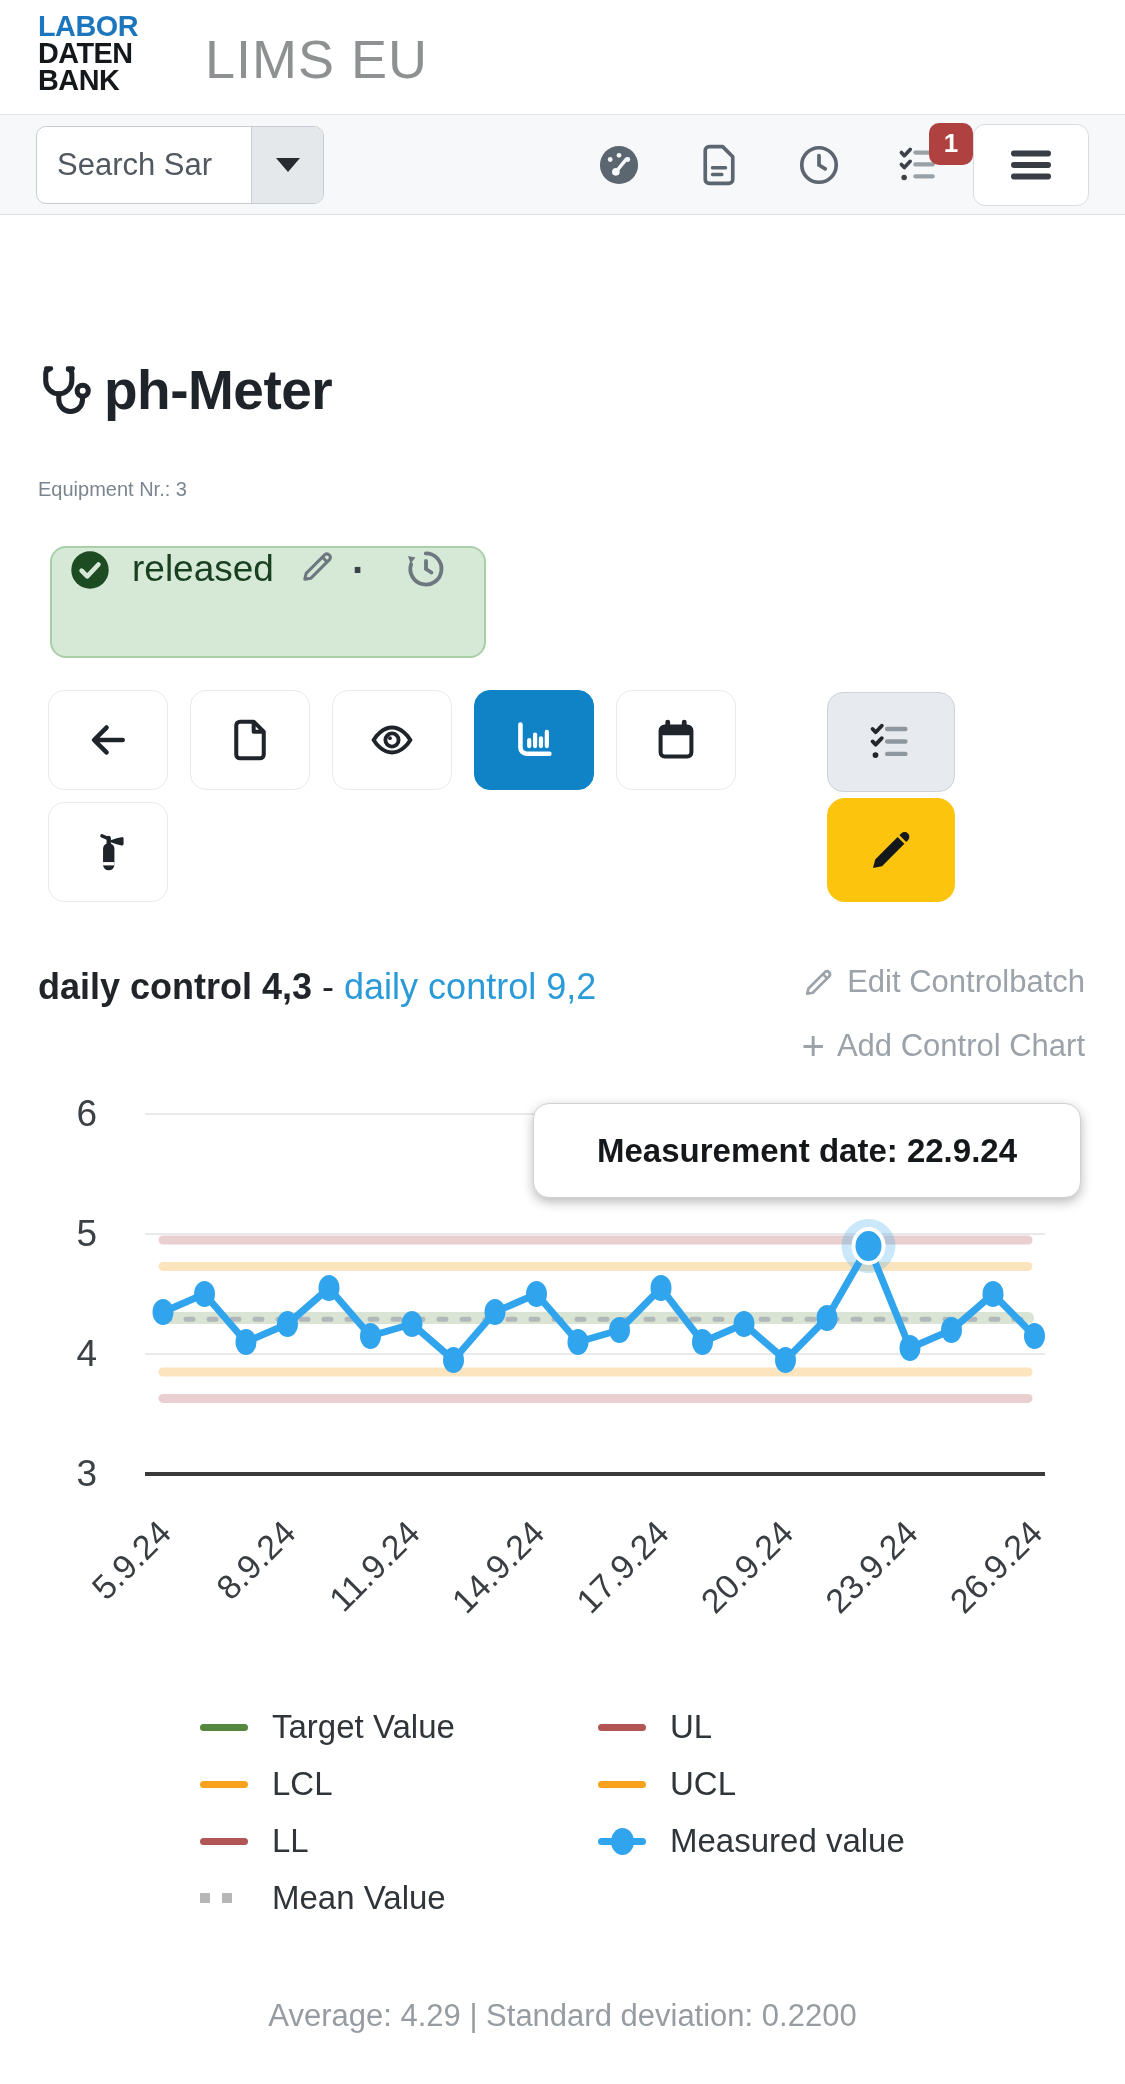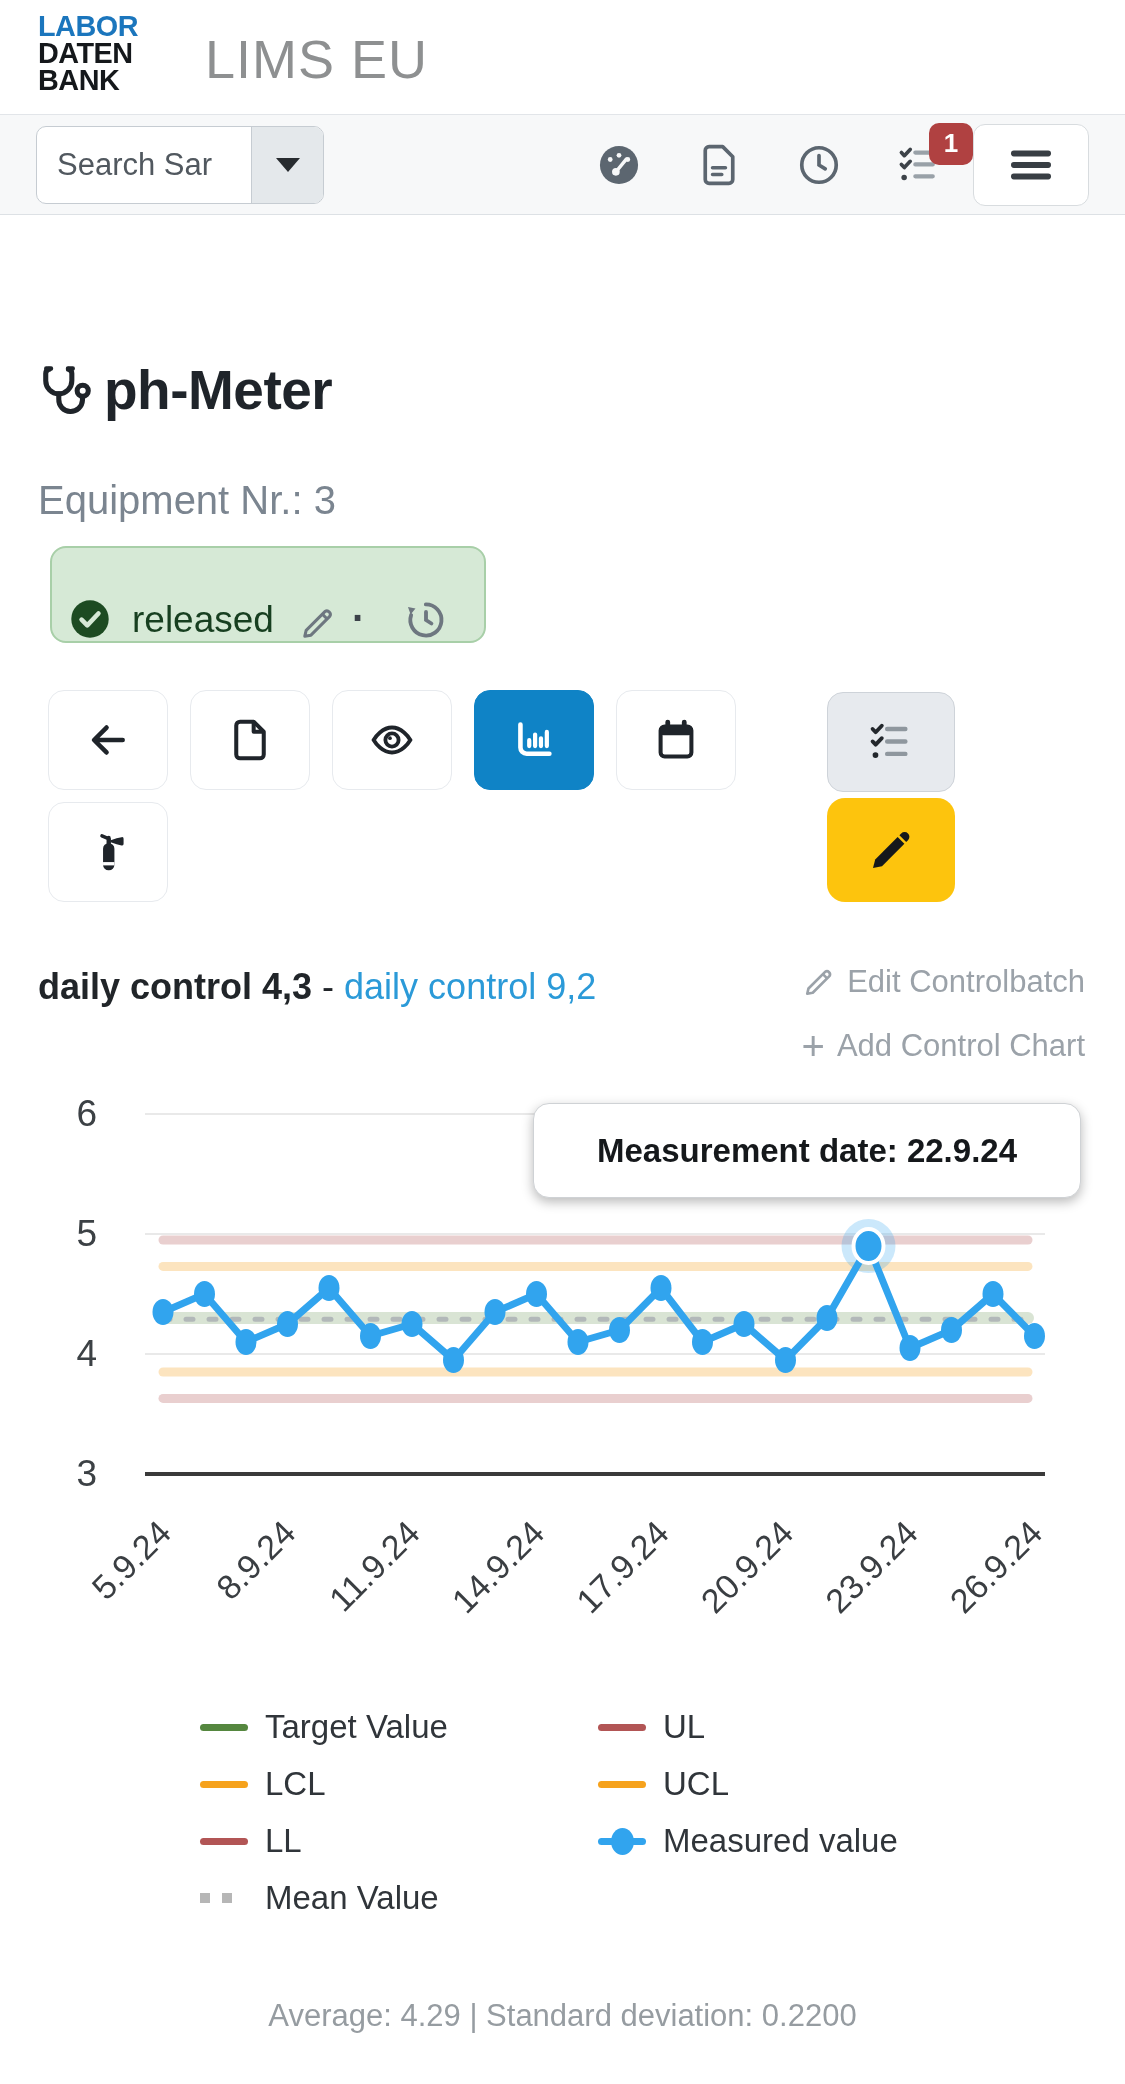--- a/index.html
+++ b/index.html
@@ -39,24 +39,24 @@
   .menu-button{margin-left:32px;width:116px;height:82px;background:#fff;border:1px solid #d8dcdf;
                border-radius:12px;display:flex;align-items:center;justify-content:center;
                color:#383e44;cursor:pointer;}
   .menu-button svg{width:48px;height:48px;}
 
   
   .title-row{position:absolute;left:38px;top:358px;display:flex;align-items:center;gap:8px;
              color:#1f242a;}
   .title-row svg{width:58px;height:58px;}
   .page-title{font-size:55px;font-weight:700;letter-spacing:-0.5px;}
-  .equipment{position:absolute;left:38px;top:478px;font-size:40px;color:#7b8590;}
-
-  .status-badge{position:absolute;left:50px;top:546px;width:436px;height:97px;background:#d6e9d6;
-                border:2px solid #a8cfa8;border-radius:16px;display:flex;align-items:flex-end;
+  .equipment{position:absolute;left:38px;top:478px;font-size:20px;color:#7b8590;}
+
+  .status-badge{position:absolute;left:50px;top:546px;width:436px;height:112px;background:#d6e9d6;
+                border:2px solid #a8cfa8;border-radius:16px;display:flex;align-items:flex-start;
                 padding:0 16px;box-sizing:border-box;}
   .status-badge .chk{width:44px;height:44px;color:#1d4b22;}
   .status-label{font-size:37px;color:#173f20;margin-left:20px;}
   .status-pencil{width:36px;height:36px;color:#6e7780;margin-left:26px;cursor:pointer;}
   .status-dot{font-size:40px;font-weight:700;color:#3c4249;margin-left:16px;}
   .status-history{width:42px;height:42px;color:#6e7780;margin-left:40px;cursor:pointer;}
 
   
   .btn-row1{position:absolute;left:48px;top:690px;display:flex;gap:22px;}
   .icon-btn{width:120px;height:100px;background:#fff;border:1px solid #e7eaee;border-radius:16px;
@@ -91,21 +91,21 @@
                  font-weight:700;color:#15181b;}
   .chart-tooltip .tail{position:absolute;left:318px;top:78px;width:26px;height:26px;background:#fff;
                  transform:rotate(45deg);border-right:1px solid #cfd2d5;border-bottom:1px solid #cfd2d5;
                  box-shadow:4px 4px 6px rgba(0,0,0,.12);z-index:-1;}
 
   
   .legend{position:absolute;left:0;top:1707px;width:1125px;}
   .legend-col{position:absolute;top:0;}
   .legend-col.c1{left:200px;}
   .legend-col.c2{left:598px;}
-  .legend-item{display:flex;align-items:center;gap:17px;height:40px;margin-bottom:17px;
+  .legend-item{display:flex;align-items:center;gap:24px;height:40px;margin-bottom:17px;
                font-size:33px;color:#30353a;cursor:pointer;}
   .sw-line{width:48px;height:7px;border-radius:4px;flex:0 0 auto;}
   .sw-dotted{width:48px;display:flex;gap:12px;flex:0 0 auto;}
   .sw-dotted i{width:10px;height:10px;display:block;}
   .sw-pointline{position:relative;width:48px;height:7px;border-radius:4px;flex:0 0 auto;}
   .sw-pointline i{position:absolute;left:13px;top:-10px;width:23px;height:27px;border-radius:50%;display:block;}
 
   .footer{position:absolute;left:0;top:1998px;width:1125px;text-align:center;font-size:31px;
           color:#969ca1;}
 </style>

